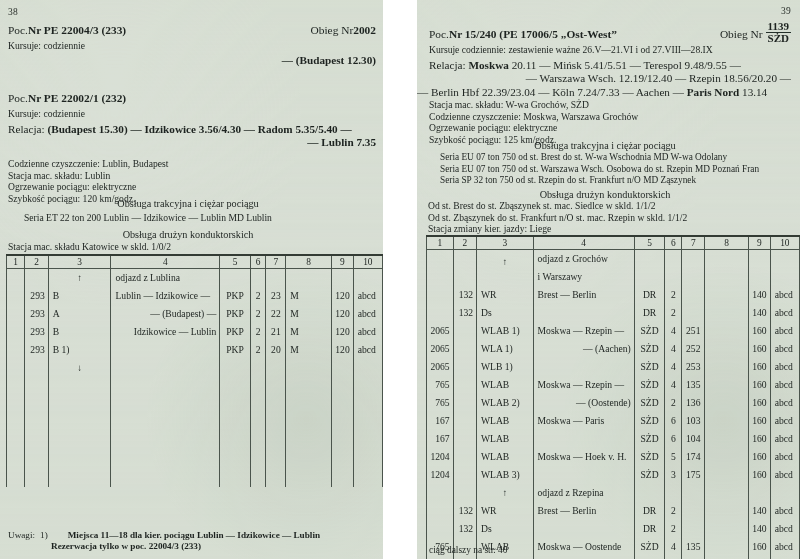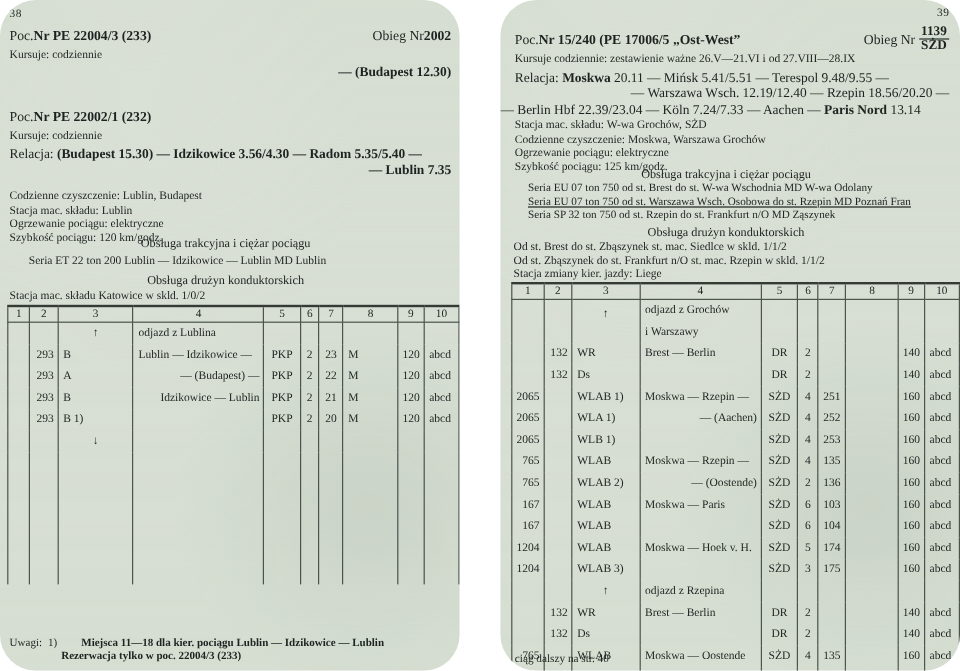--- a/index.html
+++ b/index.html
@@ -19,21 +19,20 @@
     height: 559px;
     background: #ffffff;
   }
   .page {
     position: absolute;
     top: 0;
     height: 559px;
     background: #dfe5dc;
     color: #1d2320;
     overflow: hidden;
-    border-radius: 30px;
   }
   
   .page::after {
     content: "";
     position: absolute;
     inset: 0;
     pointer-events: none;
     background:
       radial-gradient(ellipse 70% 50% at 30% 20%, rgba(255,255,255,0.30), rgba(255,255,255,0) 70%),
       radial-gradient(ellipse 60% 40% at 80% 75%, rgba(186,196,183,0.28), rgba(255,255,255,0) 70%),
@@ -391,21 +390,21 @@
       <div class="blk" style="left:12px; top:99px;">
         <div class="small-line">Stacja mac. składu: W-wa Grochów, SŻD</div>
         <div class="small-line">Codzienne czyszczenie: Moskwa, Warszawa Grochów</div>
         <div class="small-line">Ogrzewanie pociągu: elektryczne</div>
         <div class="small-line">Szybkość pociągu: 125 km/godz.</div>
       </div>
 
       <div class="blk section-title" style="left:0px; top:139px; width:376px;">Obsługa trakcyjna i ciężar pociągu</div>
       <div class="blk" style="left:23px; top:152px;">
         <div class="small-line" style="font-size:9.3px;">Seria EU 07 ton 750 od st. Brest do st. W-wa Wschodnia MD W-wa Odolany</div>
-        <div class="small-line" style="font-size:9.3px;text-decoration:underline;">Seria EU 07 ton 750 od st. Warszawa Wsch. Osobowa do st. Rzepin MD Poznań Fran</div>
+        <div class="small-line" style="font-size:9.3px;">Seria EU 07 ton 750 od st. Warszawa Wsch. Osobowa do st. Rzepin MD Poznań Fran</div>
         <div class="small-line" style="font-size:9.3px;">Seria SP 32 ton 750 od st. Rzepin do st. Frankfurt n/O MD Ząszynek</div>
       </div>
 
       <div class="blk section-title" style="left:0px; top:188px; width:376px;">Obsługa drużyn konduktorskich</div>
       <div class="blk" style="left:11px; top:200px;">
         <div class="small-line">Od st. Brest do st. Zbąszynek st. mac. Siedlce w skld. 1/1/2</div>
         <div class="small-line">Od st. Zbąszynek do st. Frankfurt n/O st. mac. Rzepin w skld. 1/1/2</div>
         <div class="small-line">Stacja zmiany kier. jazdy: Liege</div>
       </div>
 

